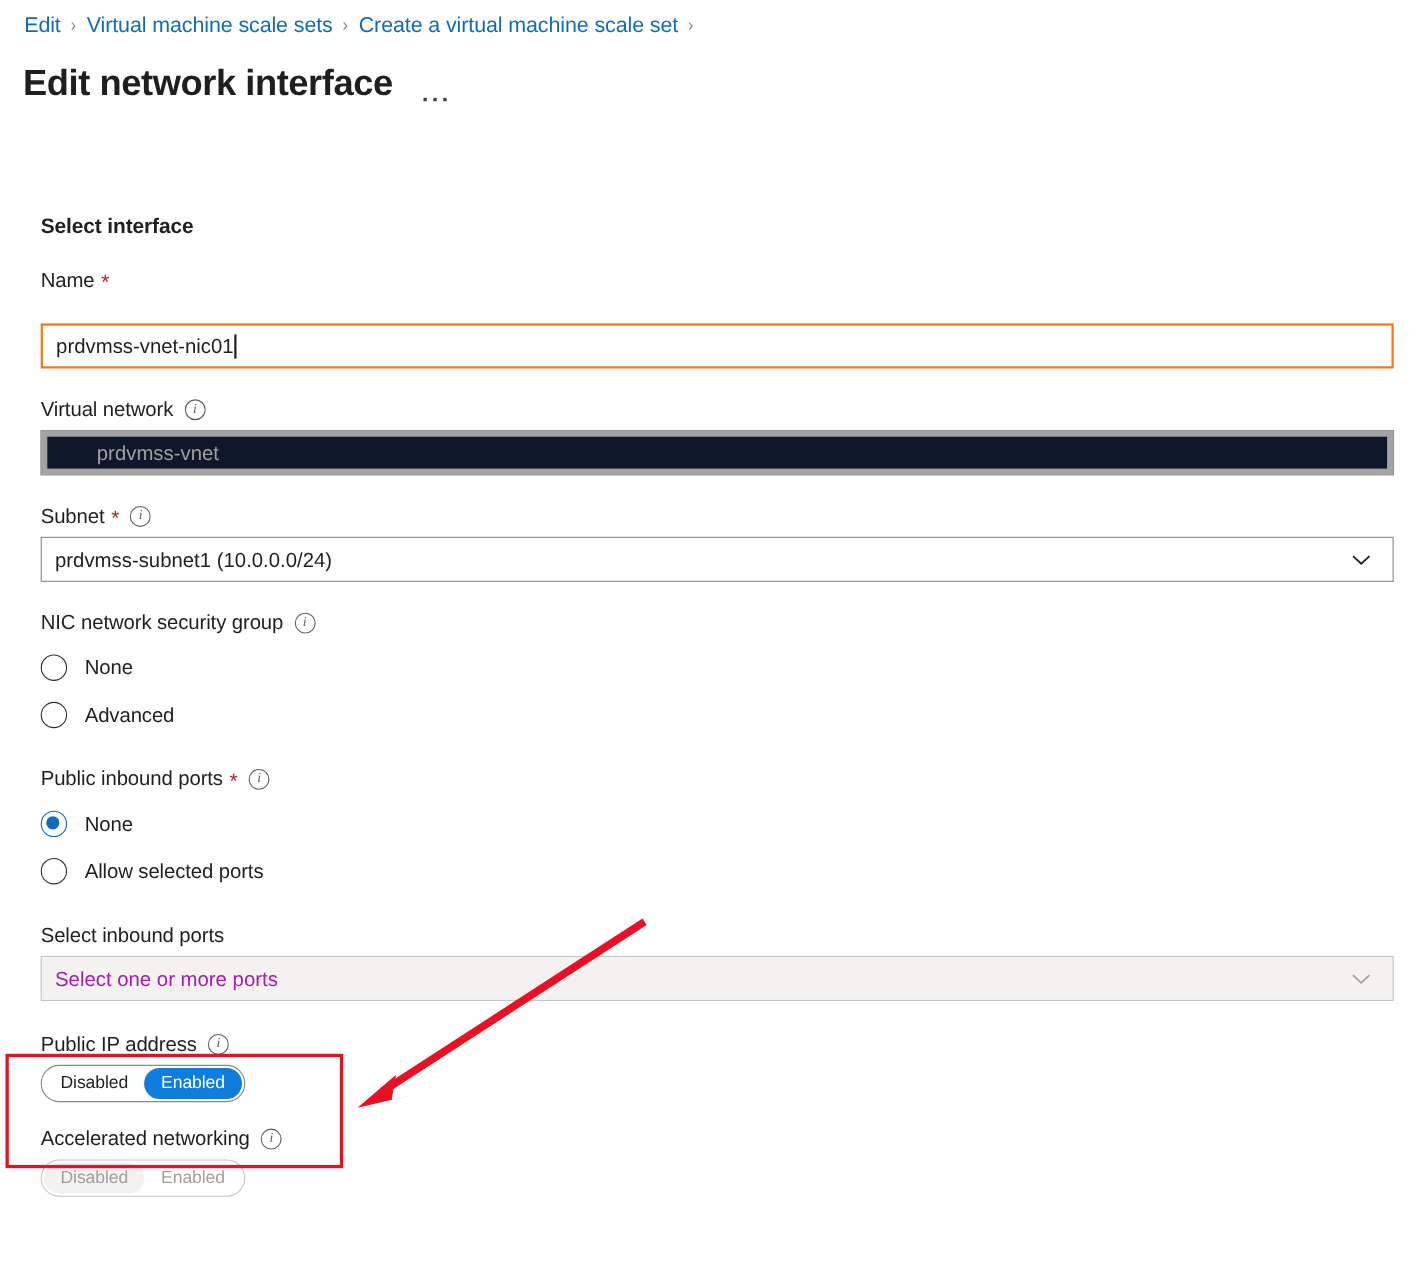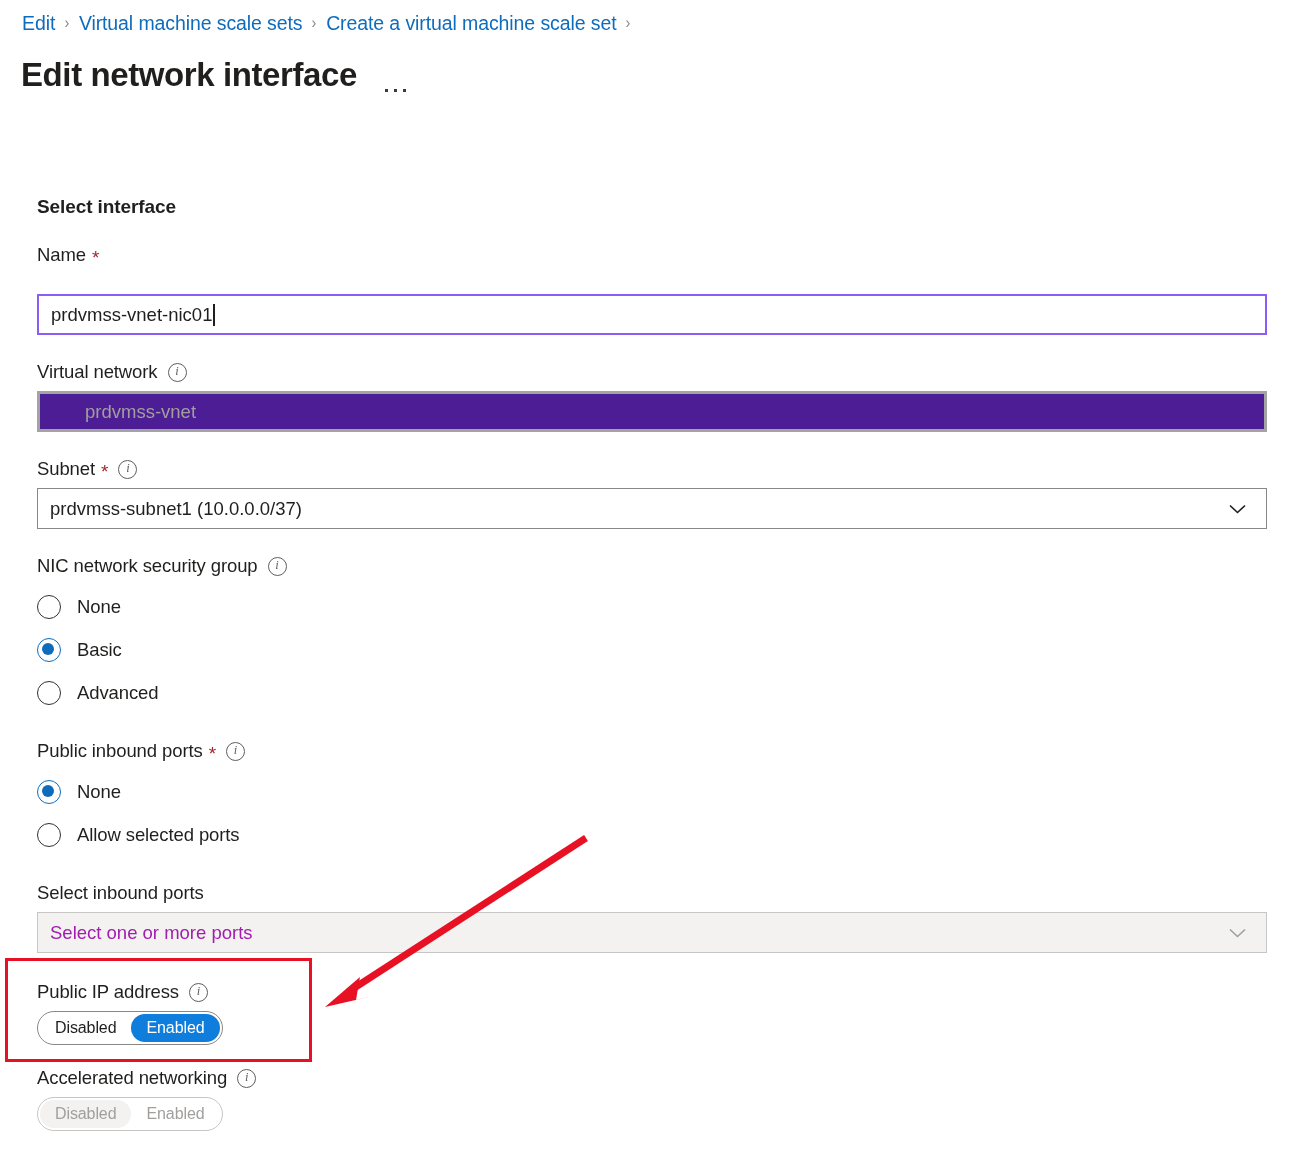--- a/index.html
+++ b/index.html
@@ -129,33 +129,33 @@
     background: #ffffff;
     font-family: "Liberation Sans", sans-serif;
     font-size: 18.5px;
     color: #201f1e;
     padding: 0 12px;
     outline: none;
     display: flex;
     align-items: center;
   }
   .text-input.focused {
-    border: 2px solid #8b5cf6;
+    border: 2px solid #f97316;
     margin-top: 28px;
   }
   .caret {
     display: inline-block;
     width: 1.5px;
     height: 22px;
     background: #201f1e;
     margin-left: 1px;
   }
   .text-input.disabled {
-    background: #4c1d95;
-    border: 3px solid #a3a3a3;
+    background: #0f172a;
+    border: 6px solid #a3a3a3;
     color: #a19f9d;
     padding-left: 45px;
   }
   .select-input {
     box-sizing: border-box;
     width: 1230px;
     height: 41px;
     border: 1px solid #8a8886;
     background: #ffffff;
     font-size: 18.5px;
@@ -326,42 +326,38 @@
 
   <div class="field-block">
     <div class="field-label">
       <span>Subnet</span>
       <span class="req-star">*</span>
       <span class="info-icon">
           <i>i</i>
         </span>
     </div>
     <div class="select-input">
-      <span>prdvmss-subnet1 (10.0.0.0/37)</span>
+      <span>prdvmss-subnet1 (10.0.0.0/24)</span>
       <svg class="chevron" viewBox="0 0 17 10">
           <path d="M1 1.5 L8.5 8.5 L16 1.5"></path>
         </svg>
     </div>
   </div>
 
   <div class="field-block">
     <div class="field-label">
       <span>NIC network security group</span>
       <span class="info-icon">
           <i>i</i>
         </span>
     </div>
     <div class="radio-group">
       <div class="radio-row">
         <span class="radio-mark"></span>
         <span class="radio-label">None</span>
-      </div>
-      <div class="radio-row selected">
-        <span class="radio-mark"></span>
-        <span class="radio-label">Basic</span>
       </div>
       <div class="radio-row">
         <span class="radio-mark"></span>
         <span class="radio-label">Advanced</span>
       </div>
     </div>
   </div>
 
   <div class="field-block" style="margin-top:24px;">
     <div class="field-label">

